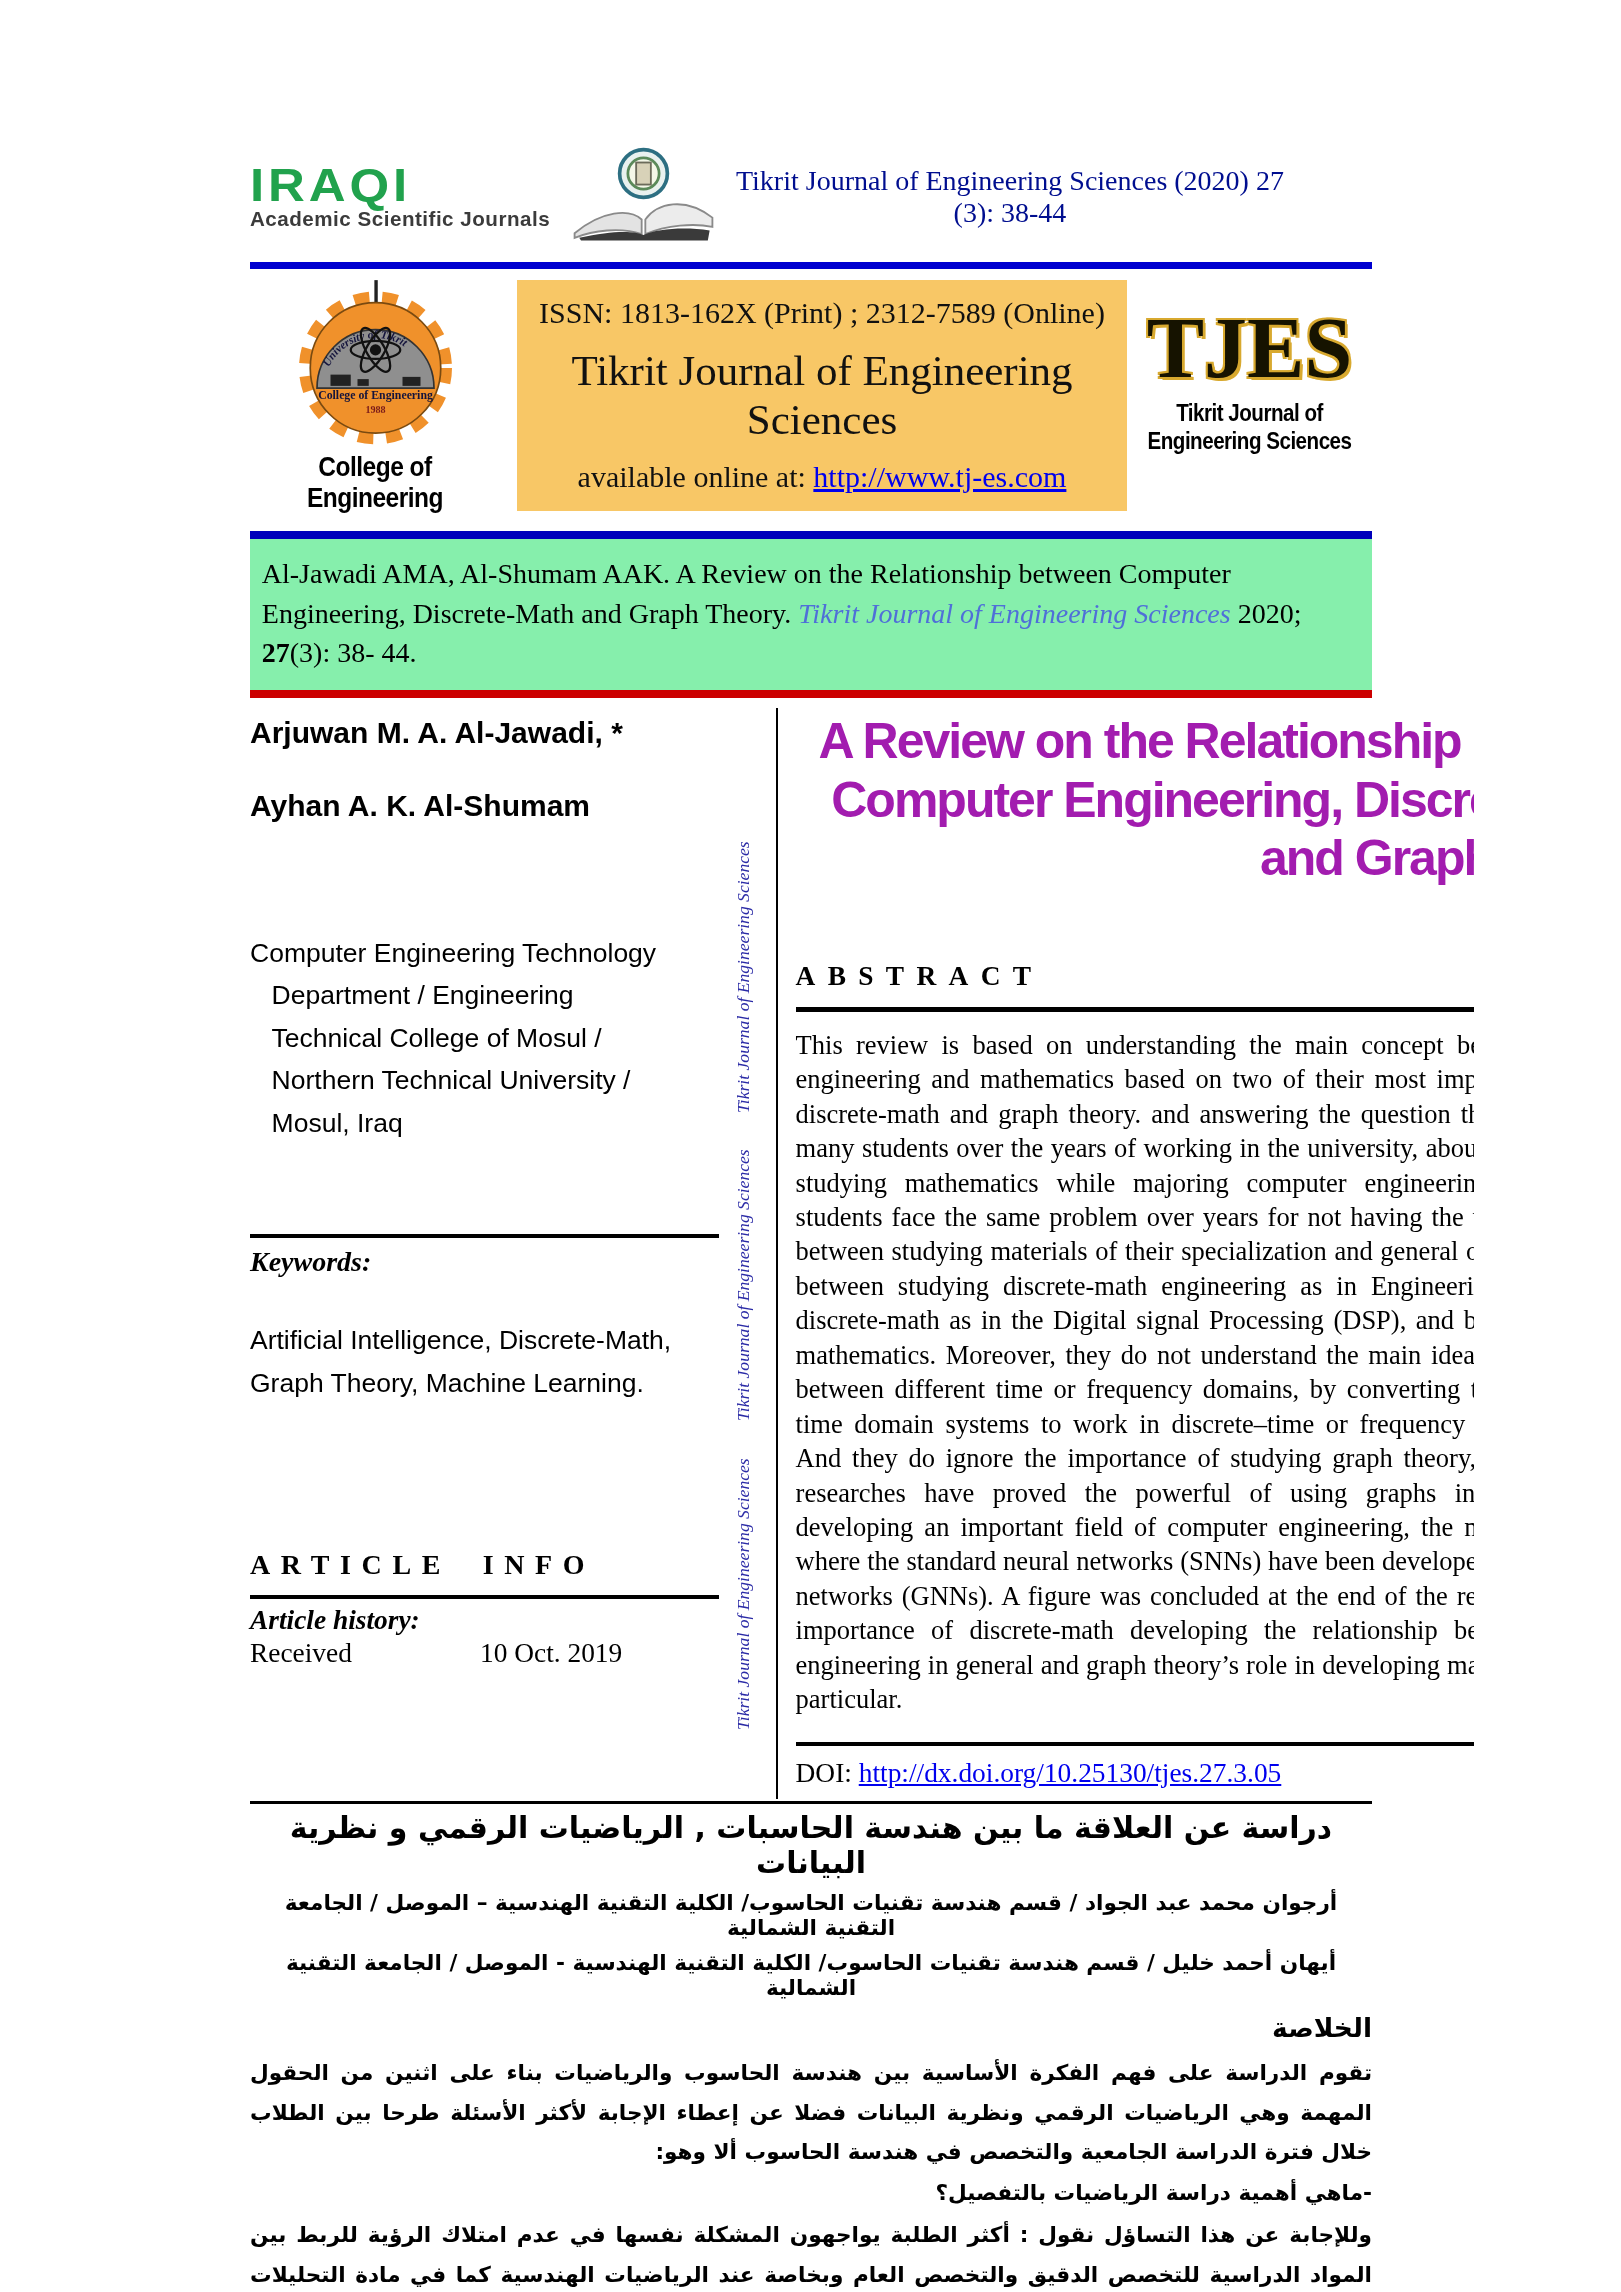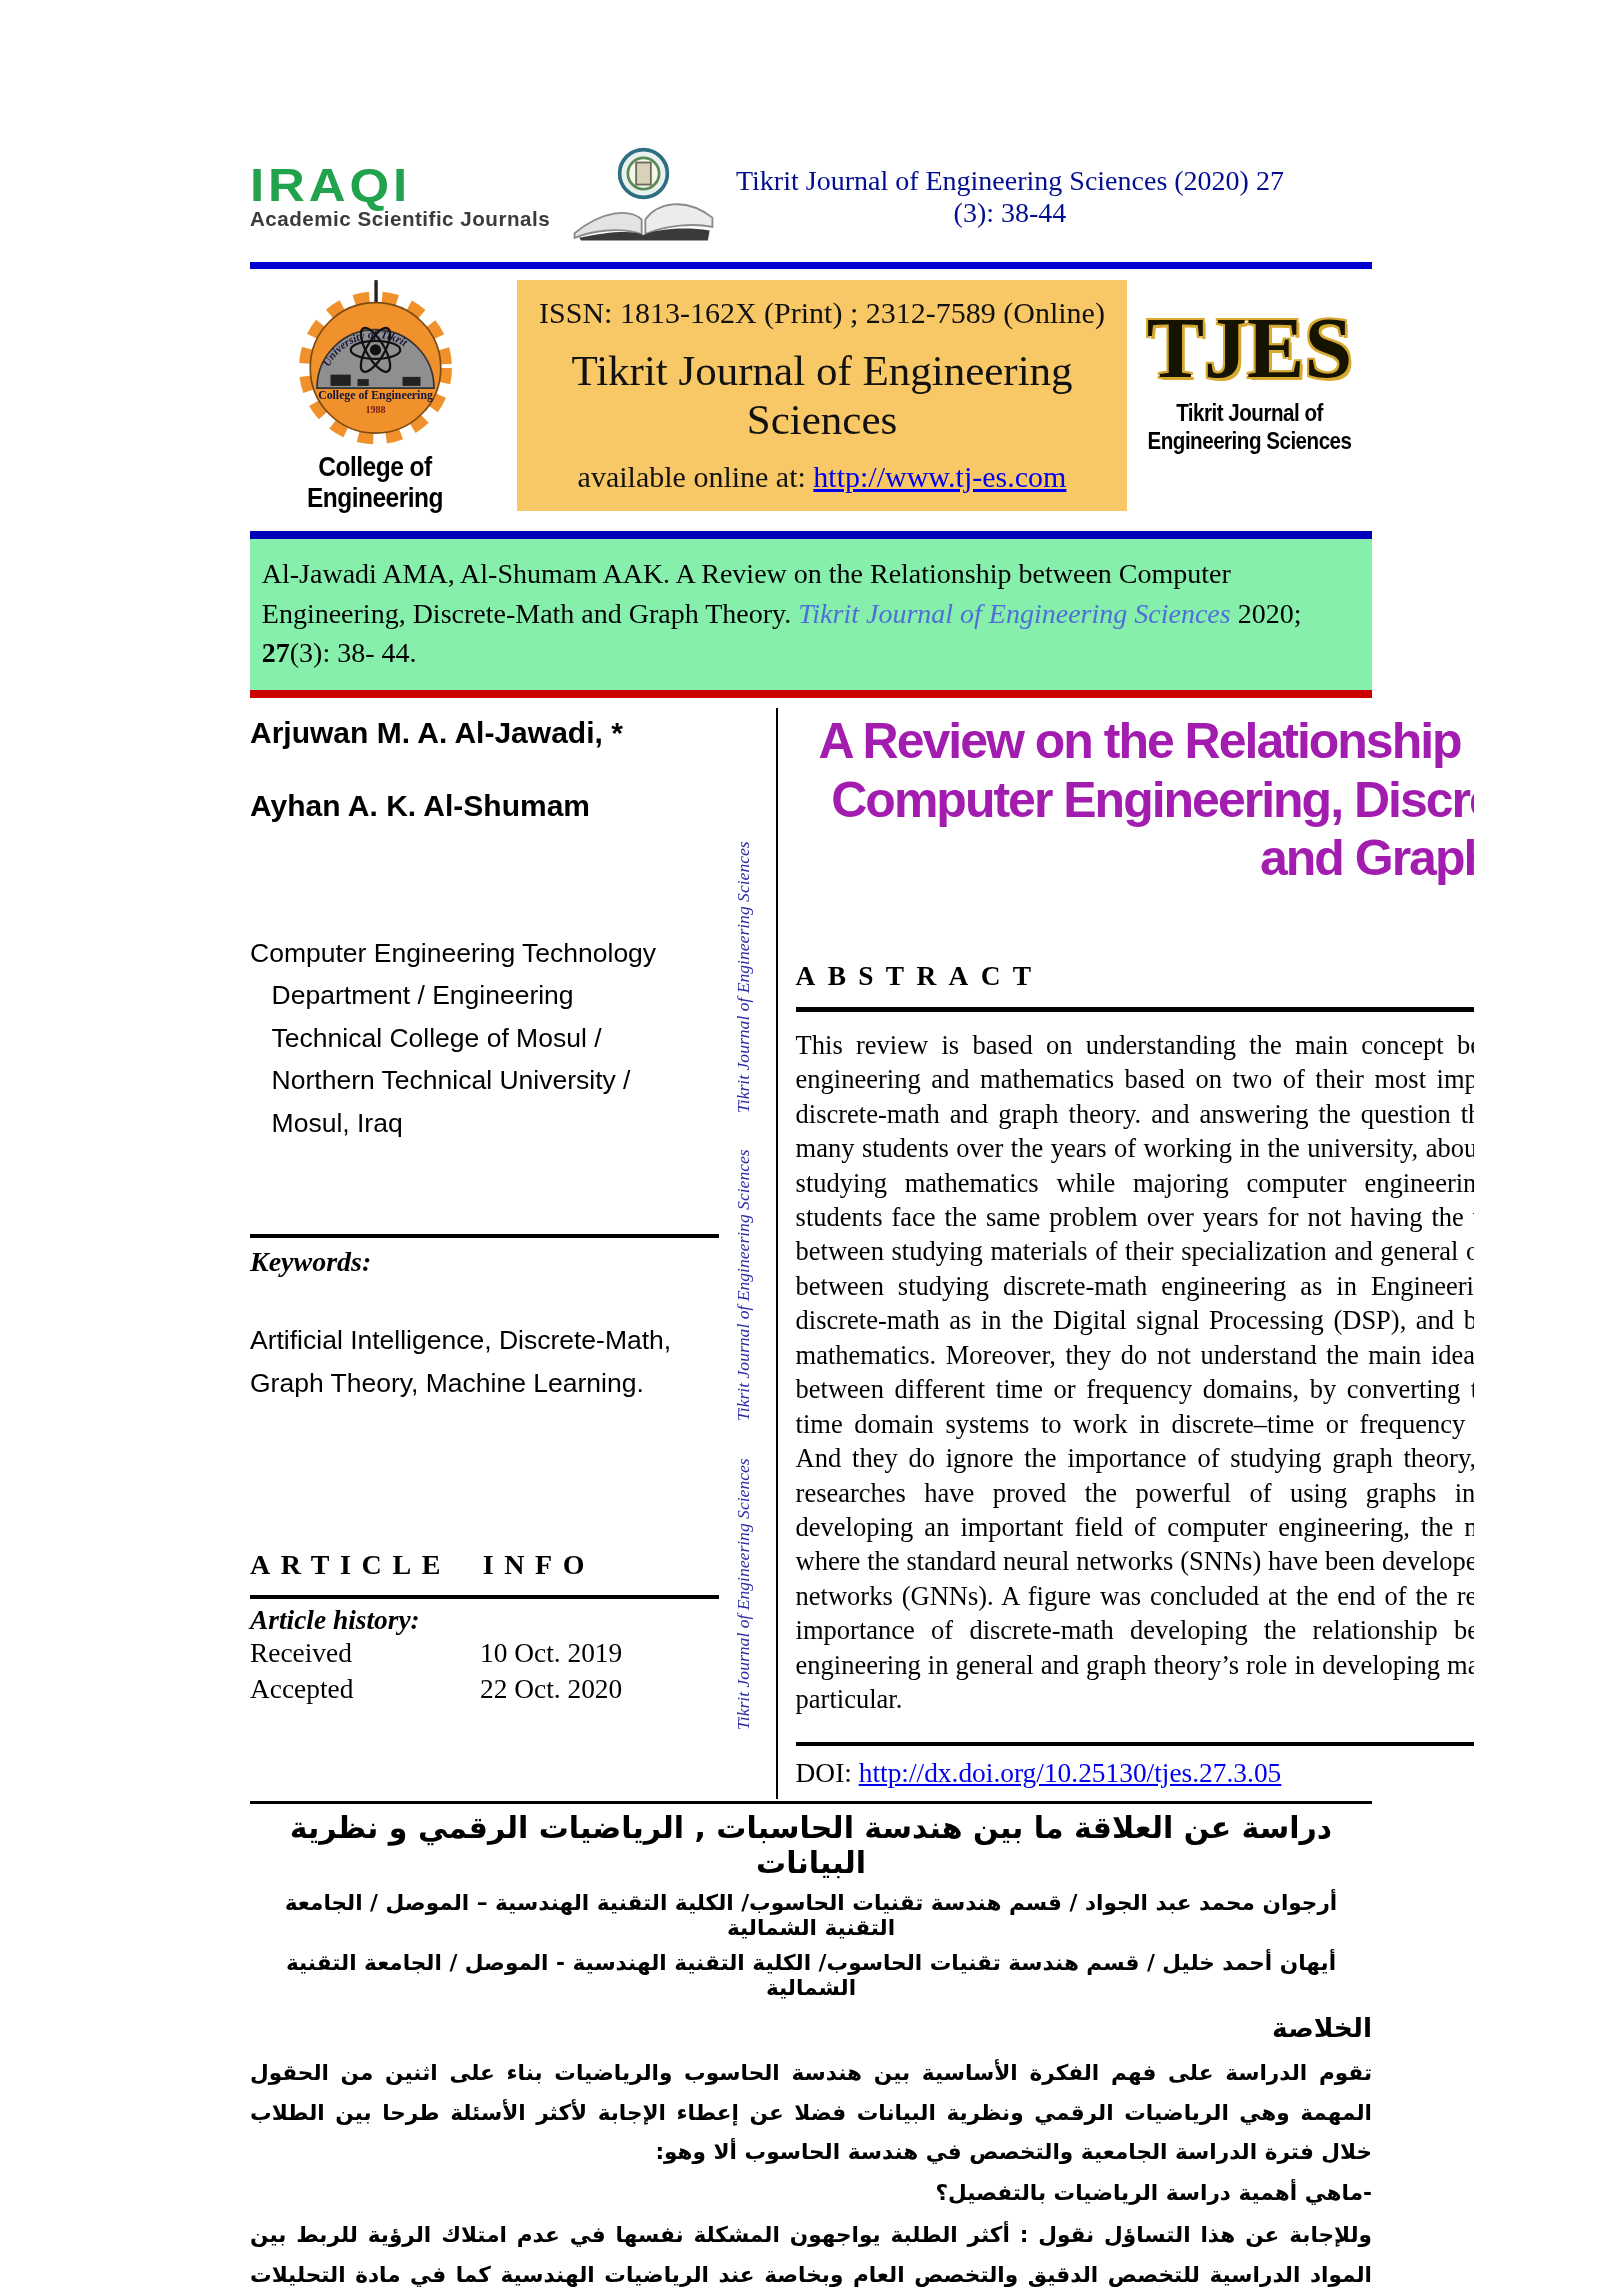--- a/index.html
+++ b/index.html
@@ -156,24 +156,20 @@
       <div class="left-rule"></div>
       <div class="keywords-label">Keywords:</div>
       <div class="keywords-text">Artificial Intelligence, Discrete-Math, Graph Theory, Machine Learning.</div>
       <div class="article-info-h">ARTICLE INFO</div>
       <div class="left-rule-2"></div>
       <div class="history-label">Article history:</div>
       <div class="history-row">
         <span class="h-label">Received</span>
         <span>10 Oct. 2019</span>
       </div>
-      <div class="history-row">
-        <span class="h-label">Accepted</span>
-        <span>22 Oct. 2020</span>
-      </div>
     </div>
 
     <div class="v-strip">
       <div class="v-strip-inner">
         <span>Tikrit Journal of Engineering Sciences</span><span>Tikrit Journal of Engineering Sciences</span><span>Tikrit Journal of Engineering Sciences</span>
       </div>
     </div>
 
     <div class="col-right">
       <div class="paper-title">A Review on the Relationship between Computer Engineering, Discrete-Math and Graph Theory</div>

